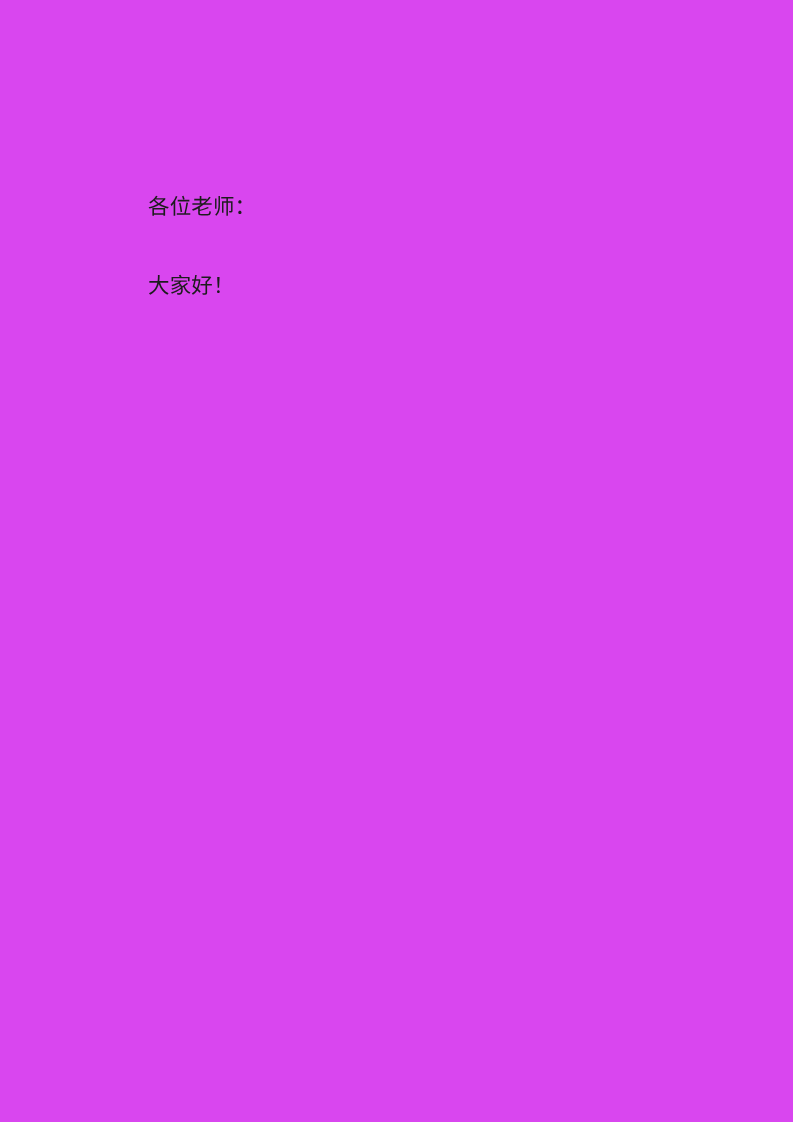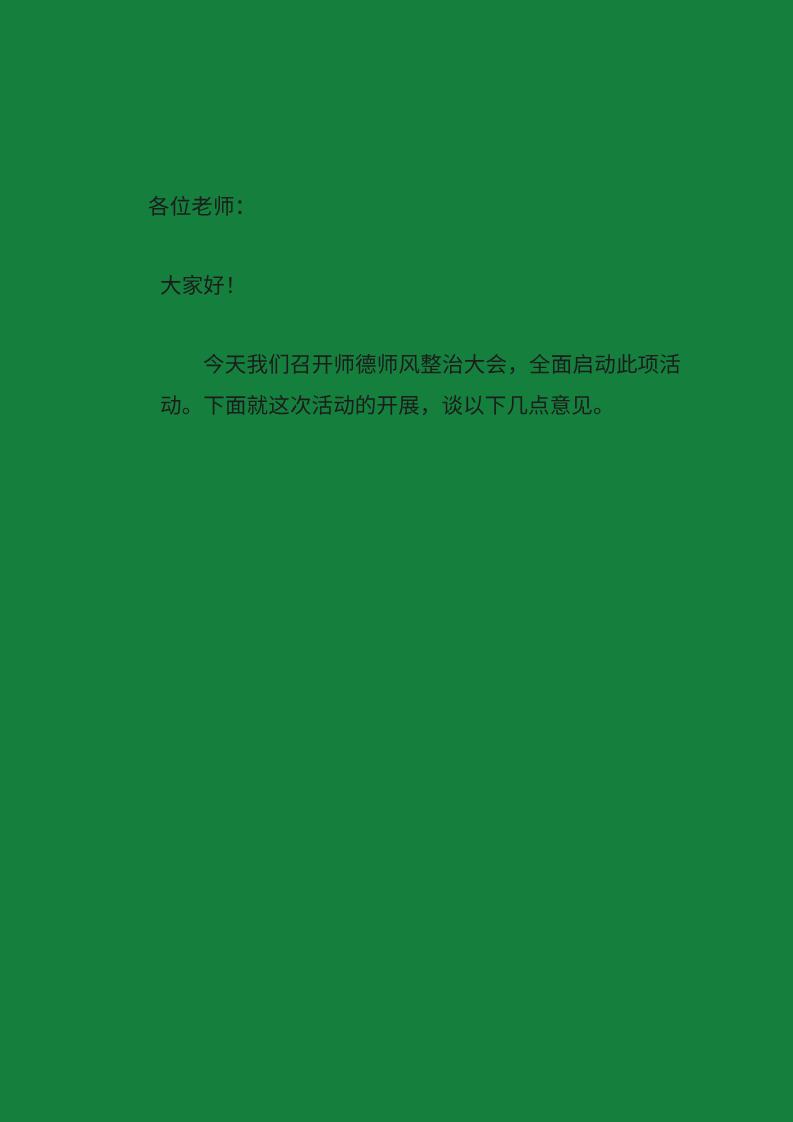--- a/index.html
+++ b/index.html
@@ -11,21 +11,21 @@
 
   body {
     font-family: "DejaVu Serif", "Liberation Serif", serif;
   }
 
   .page {
     position: relative;
     width: 793px;
     height: 1122px;
     margin: 0 auto;
-    background: #15803d;
+    background: #d946ef;
     overflow: hidden;
     box-sizing: border-box;
   }
 
   .doc-body {
     position: absolute;
     left: 148px;
     top: 186px;
     width: 533px;
   }
@@ -39,21 +39,20 @@
     text-align: justify;
     text-justify: inter-character;
     letter-spacing: 0.15px;
     word-break: break-all;
     -webkit-font-smoothing: antialiased;
   }
 
   
   .para + .para {
     margin-top: 38px;
-    margin-left: 12px;
   }
 
   
   .para.indent {
     text-indent: 2em;
   }
 
   
   .para.flush {
     text-indent: 0;
@@ -62,18 +61,17 @@
 </head>
 <body>
 
 <div class="page">
   <div class="doc-body">
 
     <p class="para flush">各位老师：</p>
 
     <p class="para flush">大家好！</p>
 
-    <p class="para indent">今天我们召开师德师风整治大会，全面启动此项活动。下面就这次活动的开展，谈以下几点意见。</p>
 
 
 
   </div>
 </div>
 
 </body></html>

